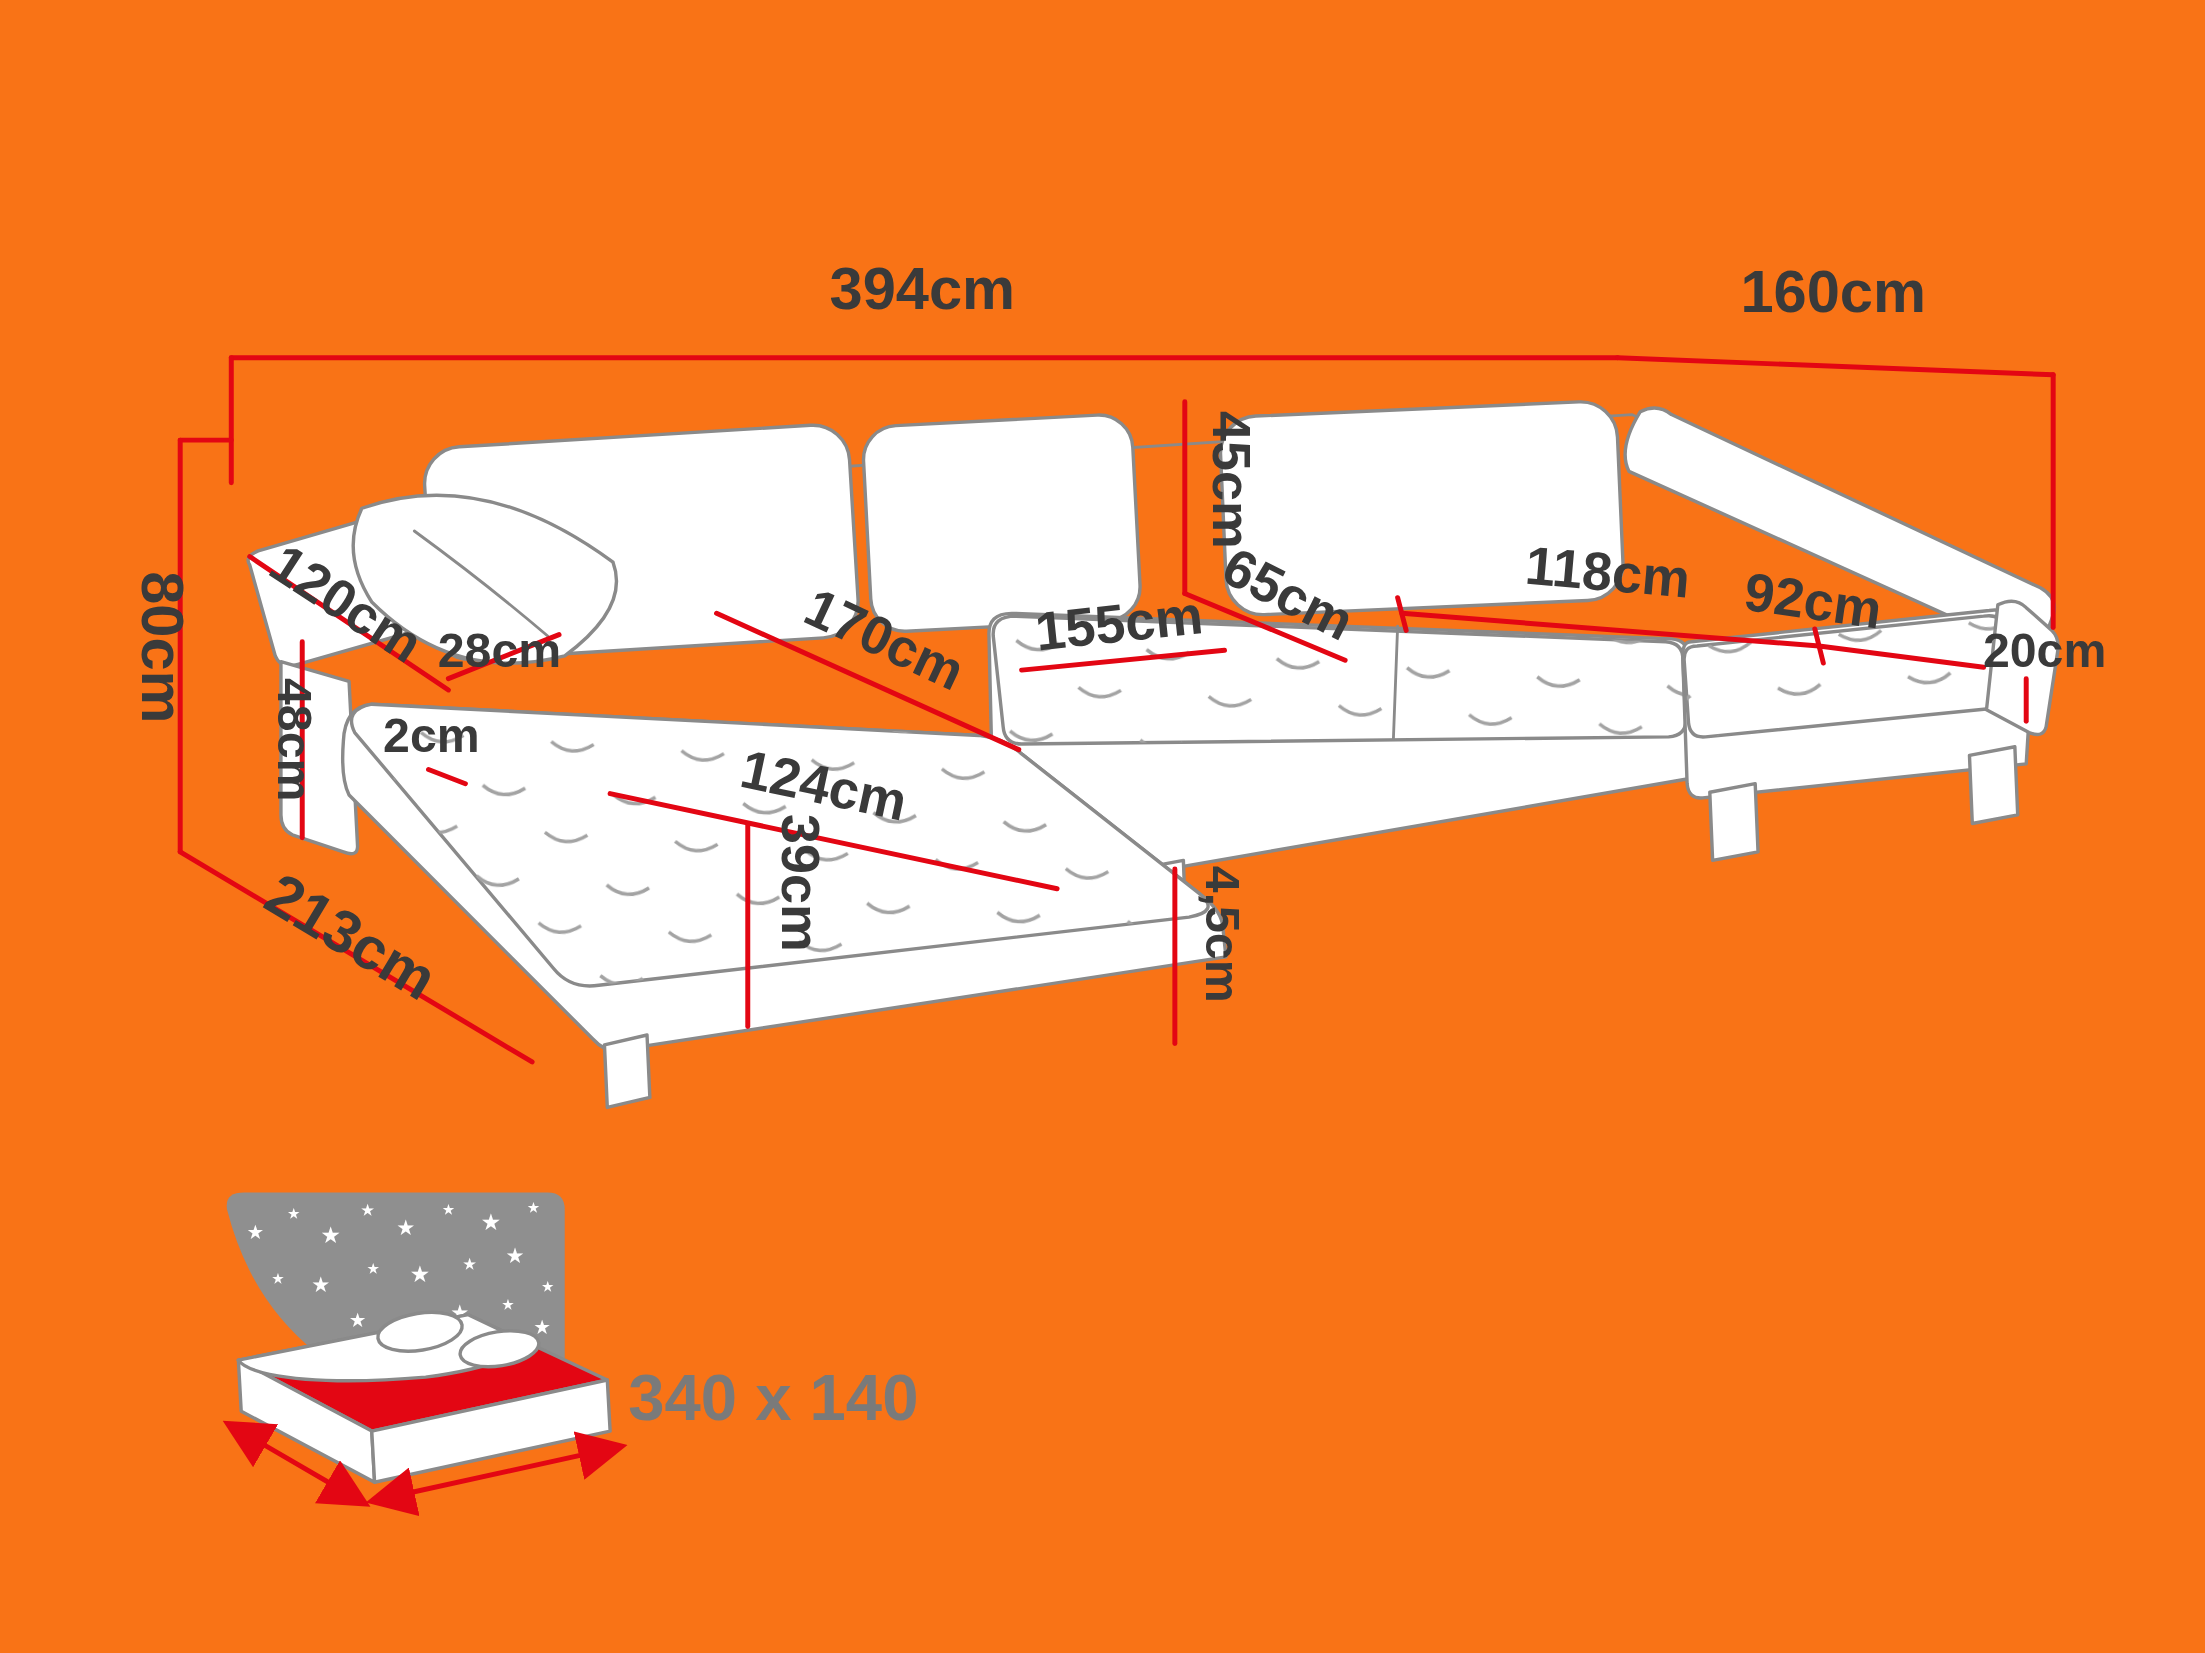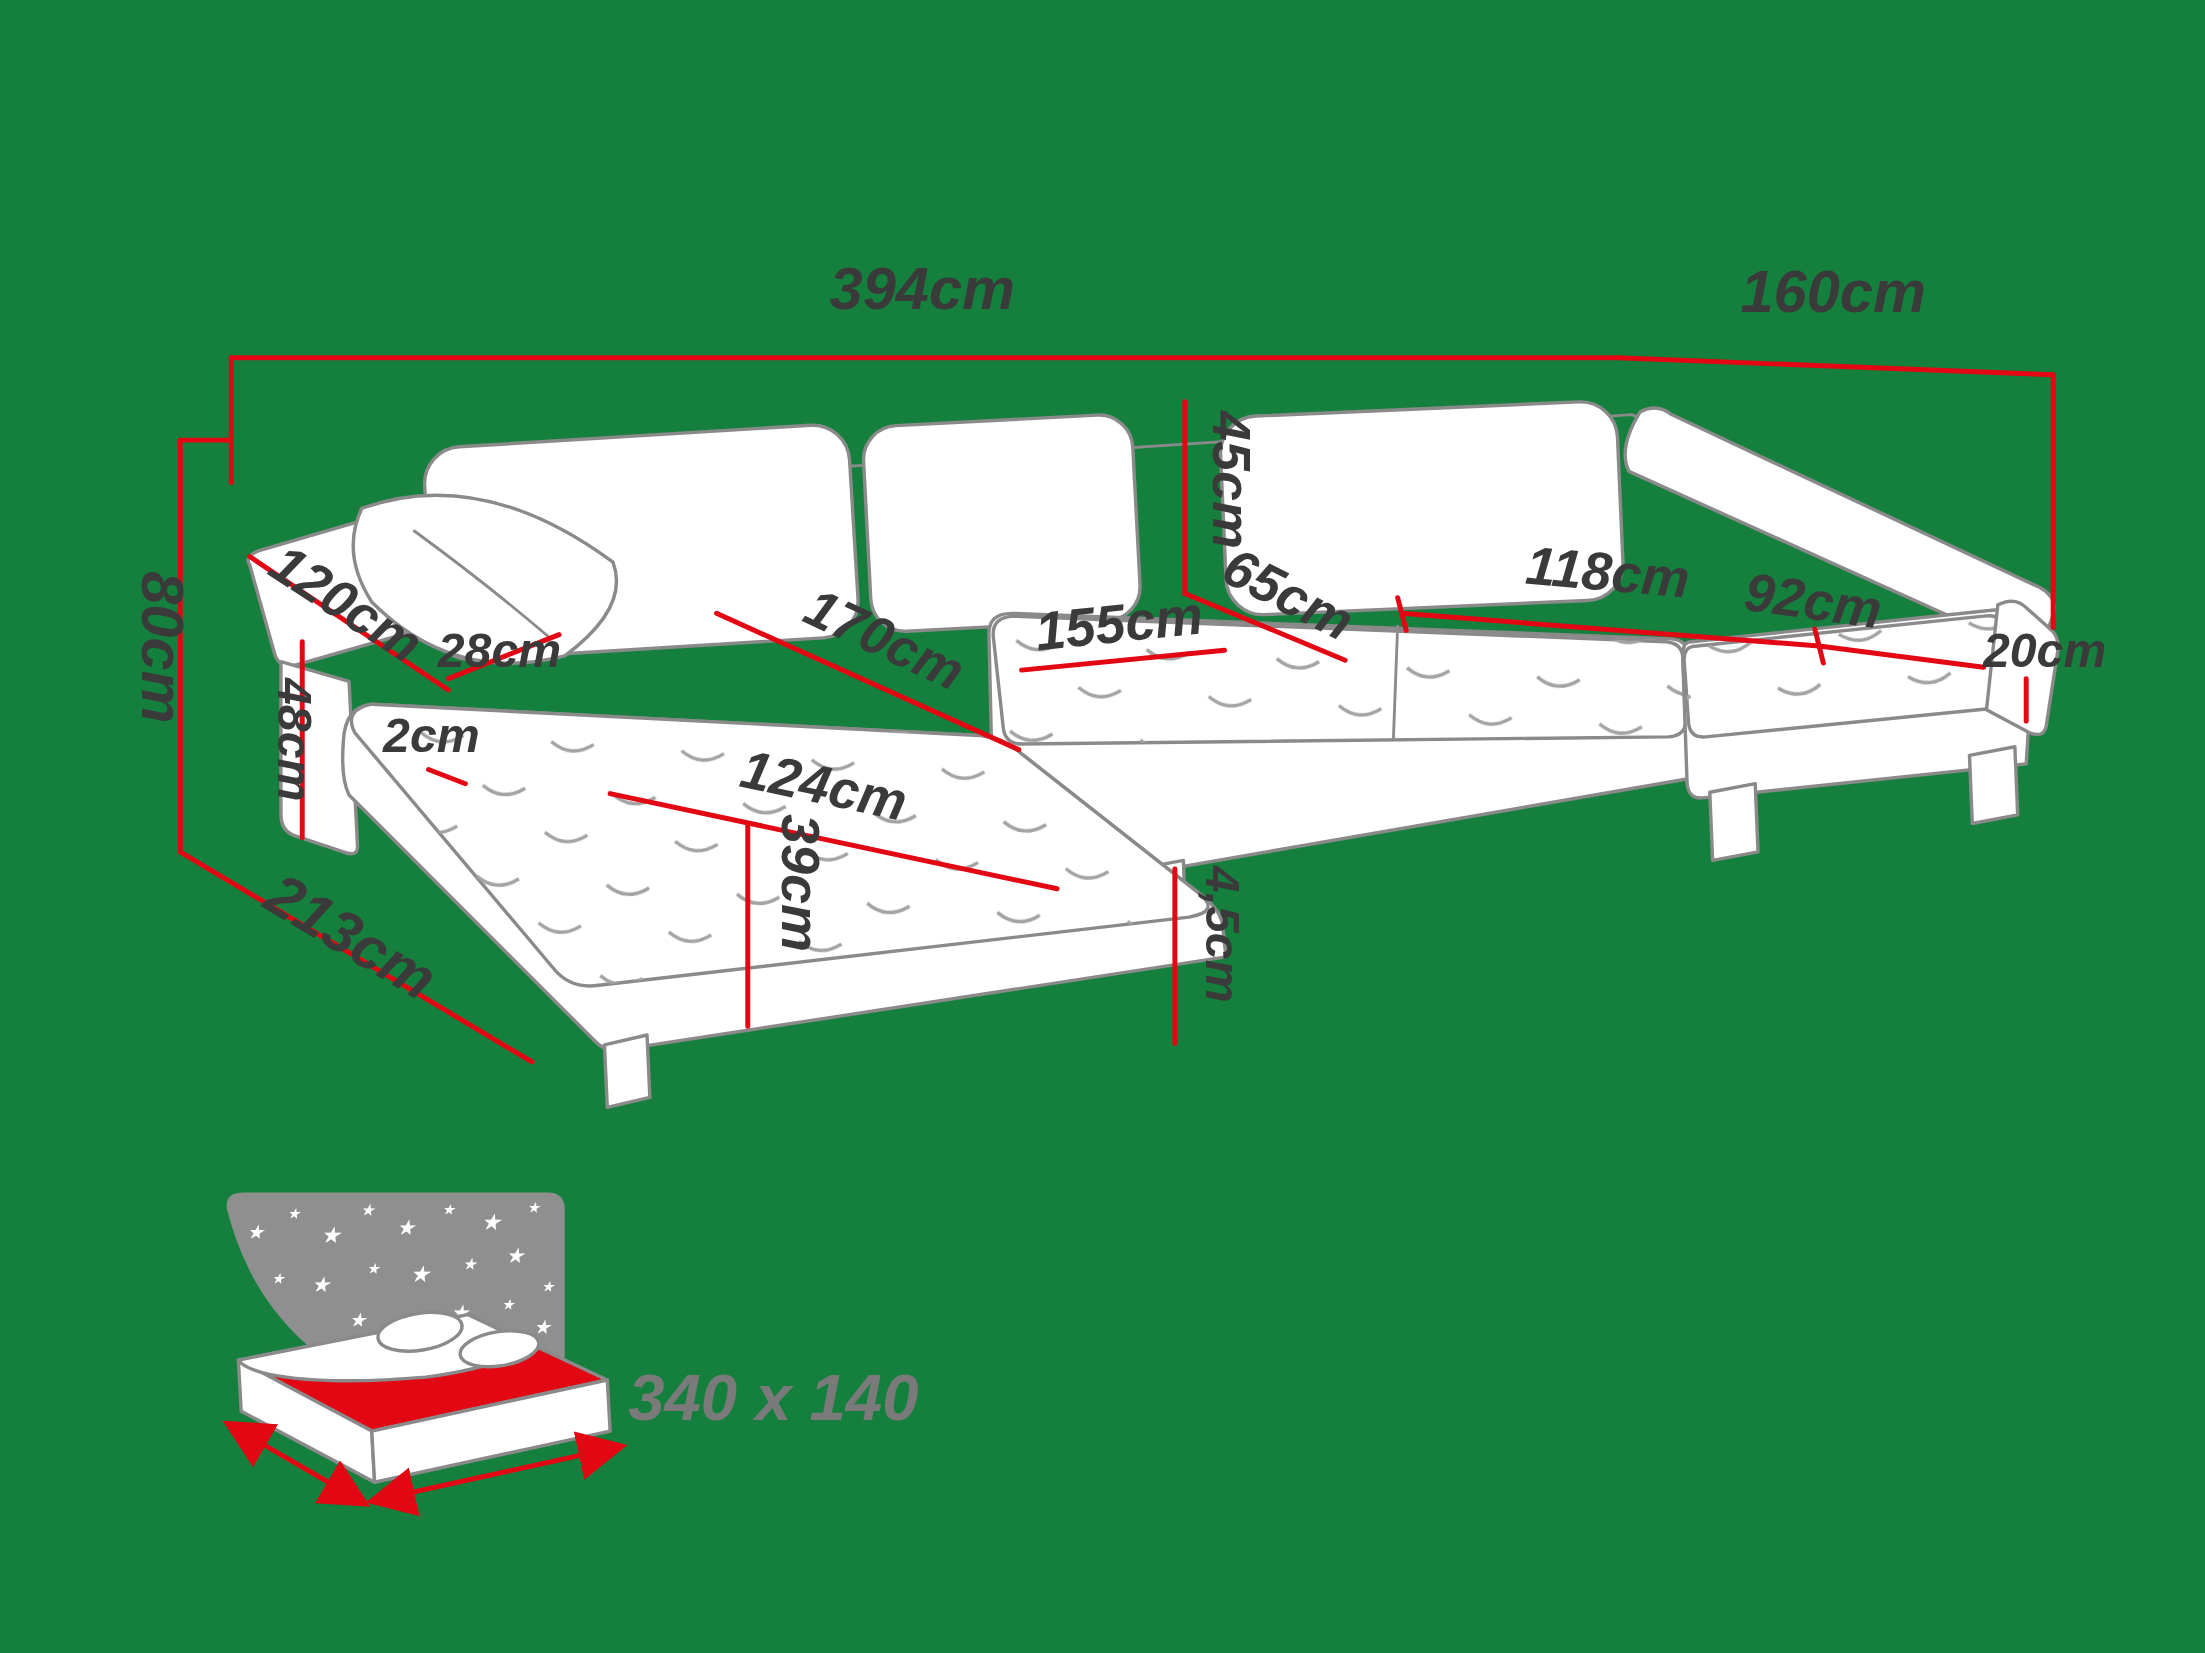--- a/index.html
+++ b/index.html
@@ -1,16 +1,16 @@
 <!DOCTYPE html>
 <html style="font-size:13px"><head>
 <meta charset="utf-8">
 <style>
   html,body{margin:0;padding:0;background:#ffffff;}
-  .stage{position:relative;width:2205px;height:1654px;background:#15803d;overflow:hidden;font-style:italic;}
+  .stage{position:relative;width:2205px;height:1654px;background:#f97316;overflow:hidden;}
   svg{position:absolute;left:0;top:0;}
   text{font-family:"Liberation Sans",sans-serif;font-weight:bold;fill:#3a3a3a;}
   .lblL{font-size:42px;}
   .lbl{font-size:38px;}
   .lblS{font-size:34px;}
   .dim{stroke:#e30613;stroke-width:3.5;fill:none;stroke-linecap:round;}
   .outline{fill:#ffffff;stroke:#8a8a8a;stroke-width:2.4;stroke-linejoin:round;stroke-linecap:round;}
   .thin{fill:none;stroke:#8a8a8a;stroke-width:2;stroke-linejoin:round;stroke-linecap:round;}
   .tufted{stroke:none;}
   .star{fill:#ffffff;font-weight:bold;}

